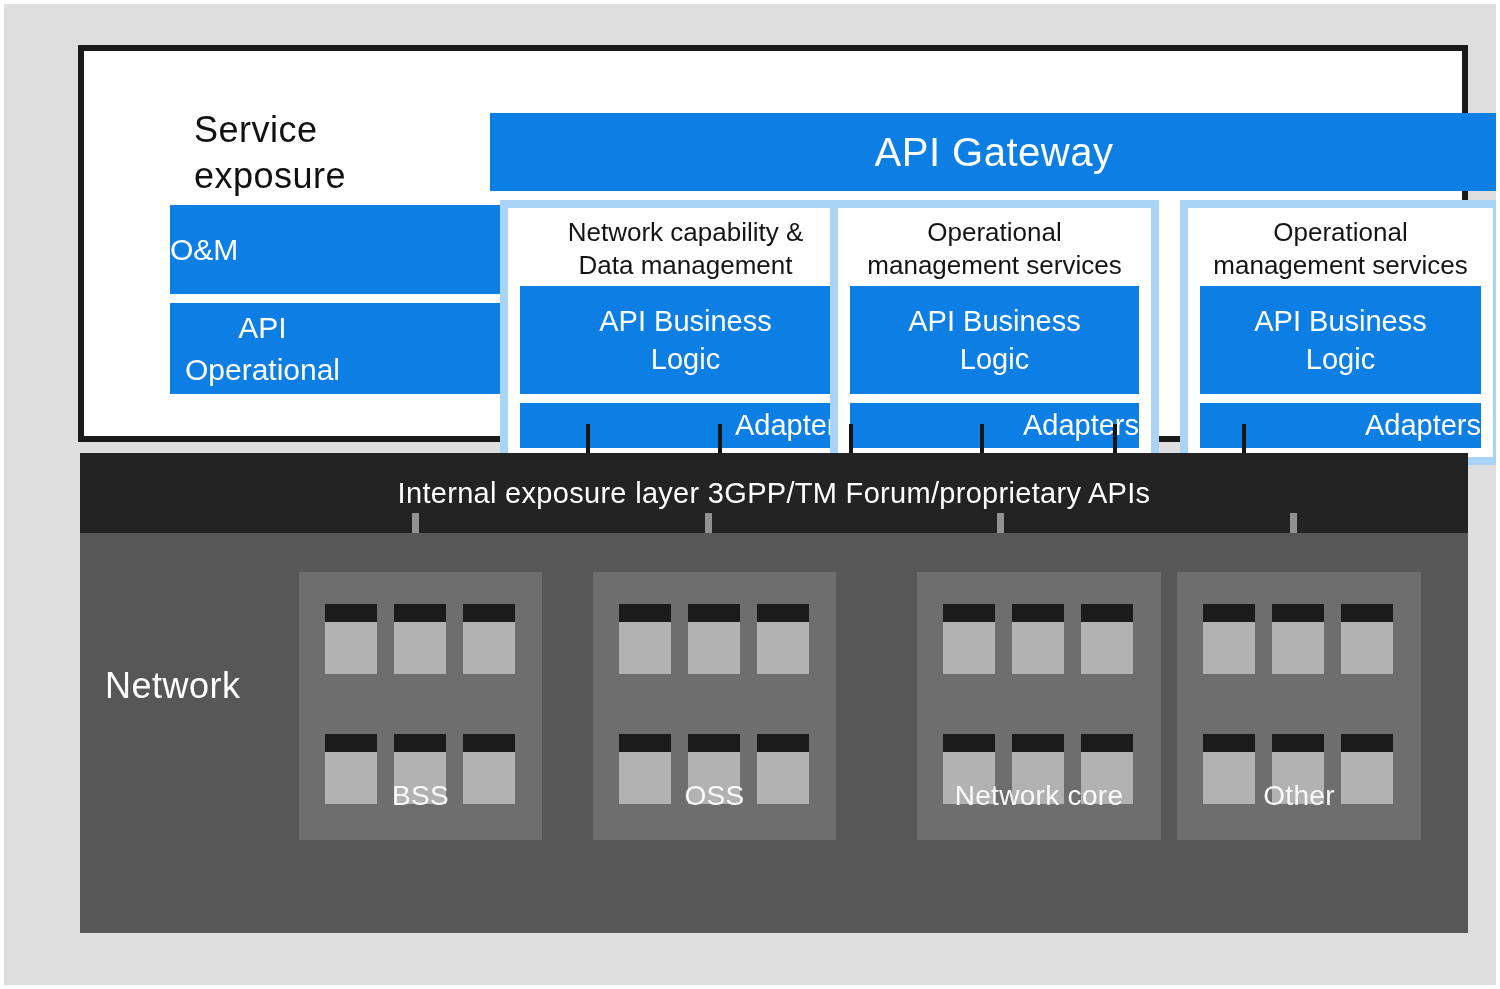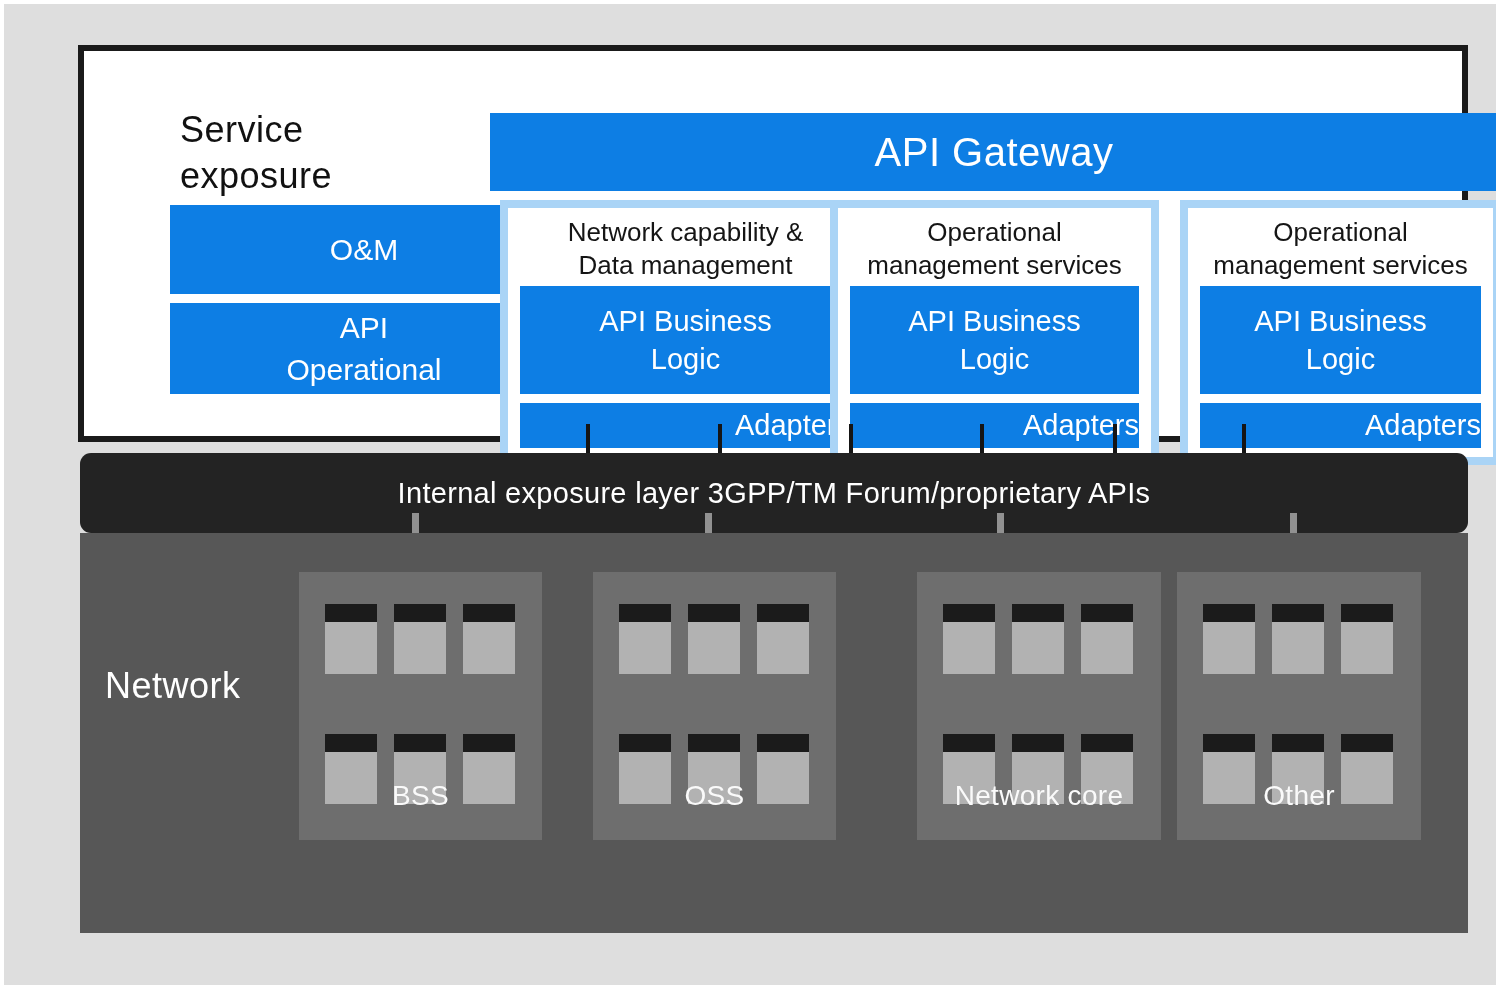--- a/index.html
+++ b/index.html
@@ -11,27 +11,27 @@
     --network-gray:#575757; --rack-gray:#6e6e6e;
   }
   .abs { position:absolute; }
 
   
   .exposure-panel {
     left:74px; top:41px; width:1390px; height:397px; box-sizing:border-box;
     background:#ffffff; border:6px solid #1a1a1a;
   }
   .panel-title {
-    left:96px; top:56px; width:250px; font-size:36px; line-height:46px;
+    left:110px; top:56px; width:250px; font-size:36px; line-height:46px;
     color:#111111; letter-spacing:0.5px;
   }
   .side-box {
     left:86px; width:342px; background:var(--blue); color:#ffffff;
-    display:flex; align-items:center; justify-content:center; text-align:center;
-    font-size:30px; line-height:42px;padding-left:23px;
+    display:flex; align-items:center; justify-content:flex-start; text-align:center;
+    font-size:30px; line-height:42px;
   }
   .side-box.om  { top:154px; height:89px; }
   .side-box.apim{ top:252px; height:91px; }
   .side-box.apim span { display:inline-block; max-width:185px; }
 
   .gateway-bar {
     left:406px; top:62px; width:1008px; height:78px; background:var(--blue);
     display:flex; align-items:center; justify-content:center;
     color:#ffffff; font-size:40px; letter-spacing:0.5px;
   }
@@ -62,21 +62,21 @@
   }
 
   
   .tick-black { top:420px; width:4px; height:50px; background:#151515; }
   .tick-gray  { top:509px; width:7px; height:20px; background:#919191; }
 
   
   .exposure-band {
     left:76px; top:449px; width:1388px; height:80px; background:var(--band-dark);
     display:flex; align-items:center; justify-content:center;
-    color:#ffffff; font-size:29px; letter-spacing:0.3px;border-radius:11px;
+    color:#ffffff; font-size:29px; letter-spacing:0.3px;
   }
 
   
   .network-area { left:76px; top:529px; width:1388px; height:400px; background:var(--network-gray); }
   .network-label { left:25px; top:132px; color:#ffffff; font-size:36px; letter-spacing:0.5px; }
   .rack { top:39px; height:268px; background:var(--rack-gray); }
   .rack.r1 { left:219px;  width:243px; }
   .rack.r2 { left:513px;  width:243px; }
   .rack.r3 { left:805px;  width:244px;margin-left:32px; }
   .rack.r4 { left:1097px; width:244px; }

